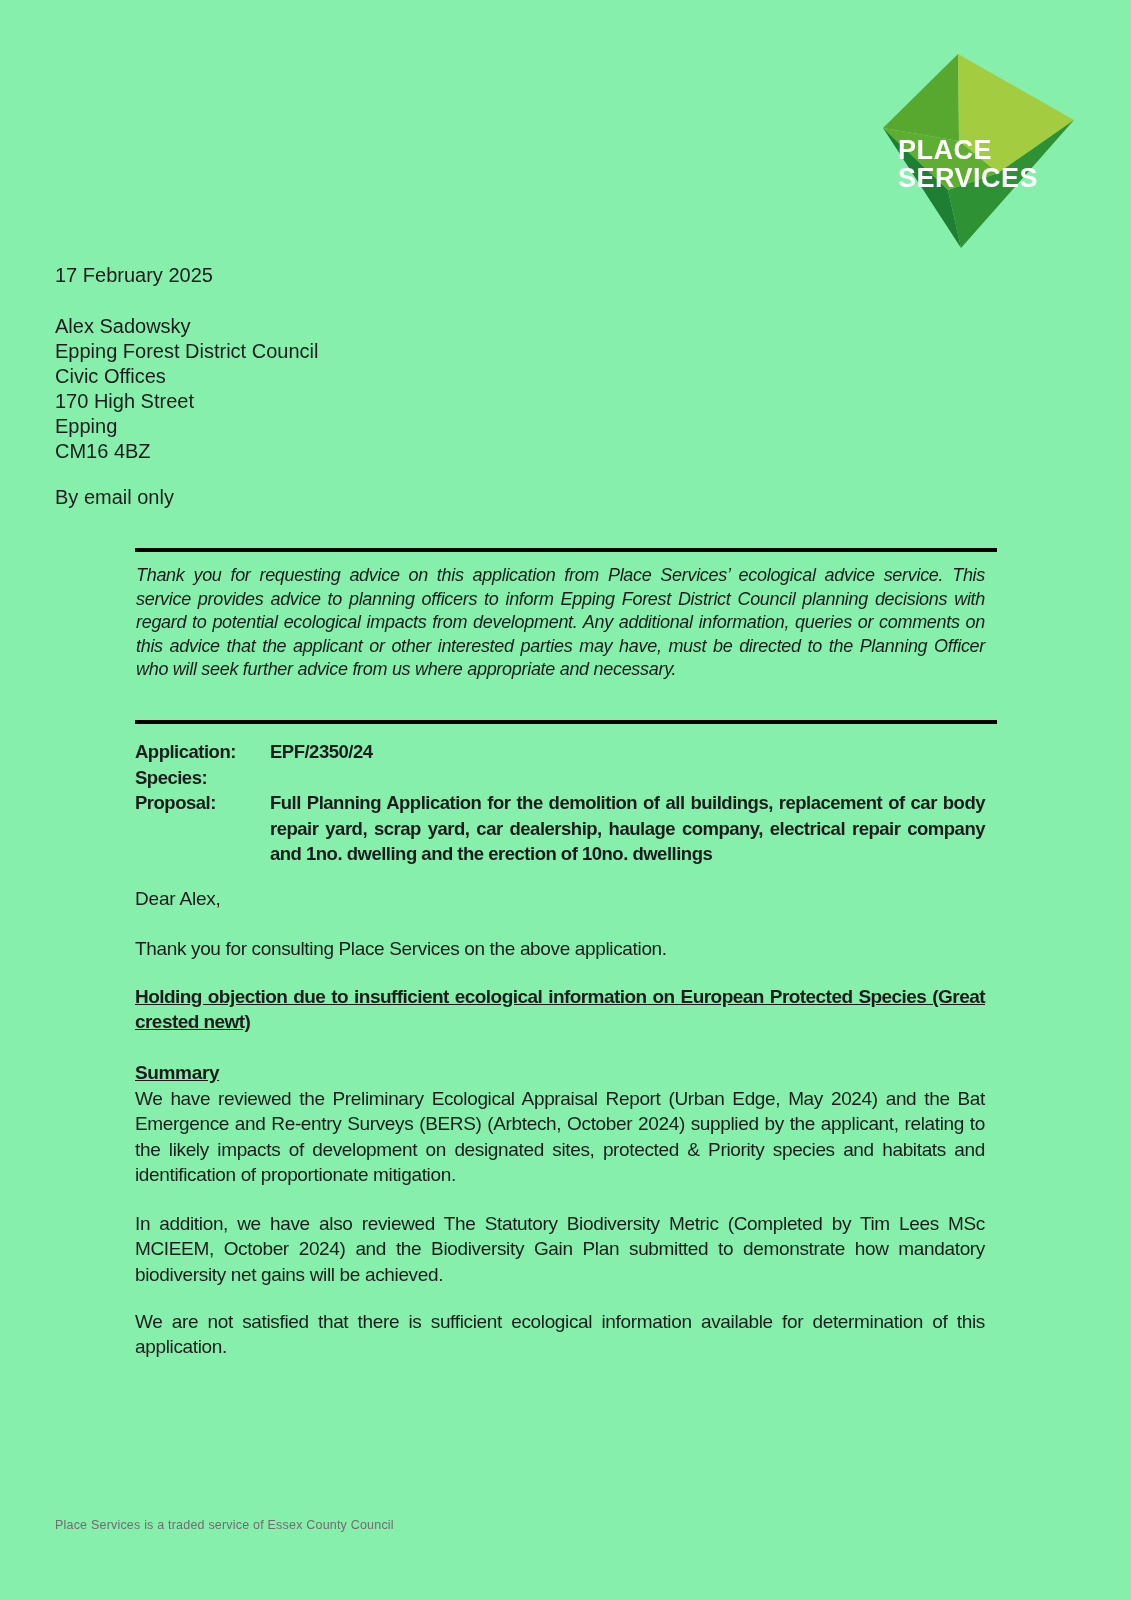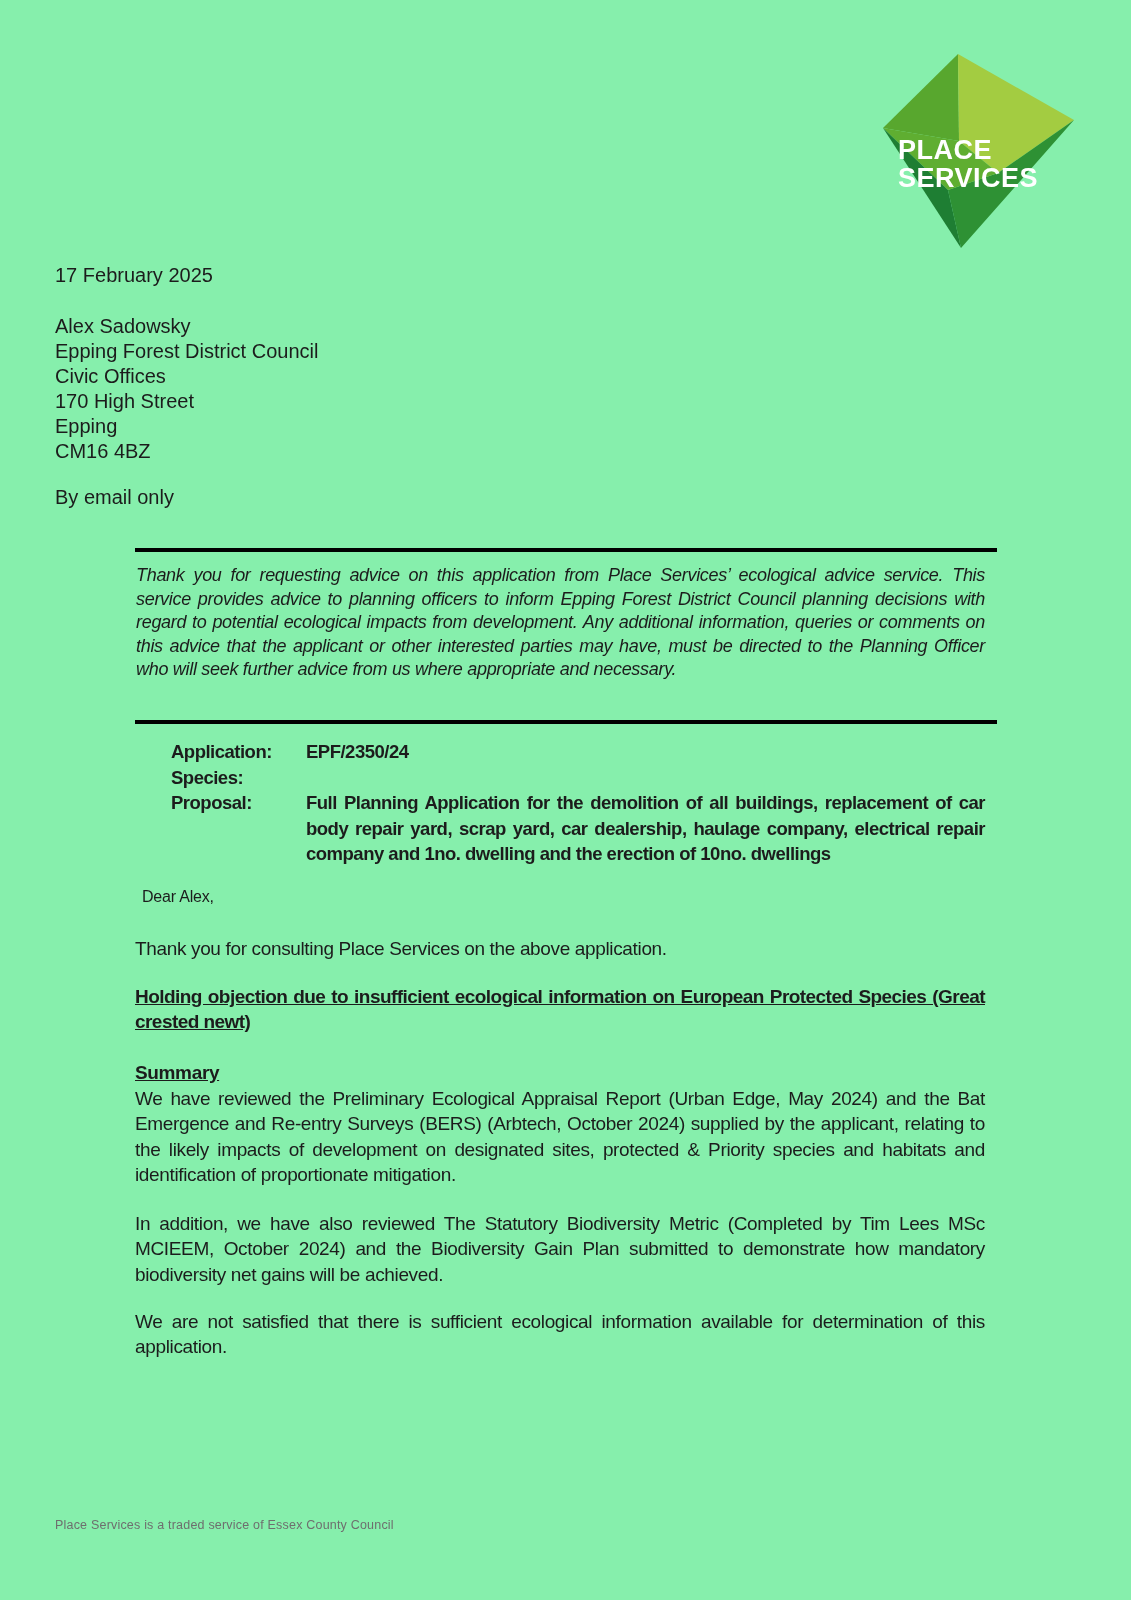--- a/index.html
+++ b/index.html
@@ -69,29 +69,29 @@
   .app-block {
     position: absolute;
     left: 135px;
     top: 739px;
     width: 850px;
     font-weight: bold;
     font-size: 18.5px;
     line-height: 25.5px;
     letter-spacing: -0.5px;
   }
-  .app-row { display: flex; margin-left: 36px; }
+  .app-row { display: flex; }
   .app-label { flex: 0 0 135px; }
   .app-value { flex: 1; text-align: justify; }
   
   .salutation {
     position: absolute;
-    left: 142px;
+    left: 135px;
     top: 888px;
-    font-size: 16px;
+    font-size: 19px;
     letter-spacing: -0.2px;
   }
   .para {
     position: absolute;
     left: 135px;
     width: 850px;
     font-size: 19px;
     line-height: 25.3px;
     letter-spacing: -0.35px;
     text-align: justify;

